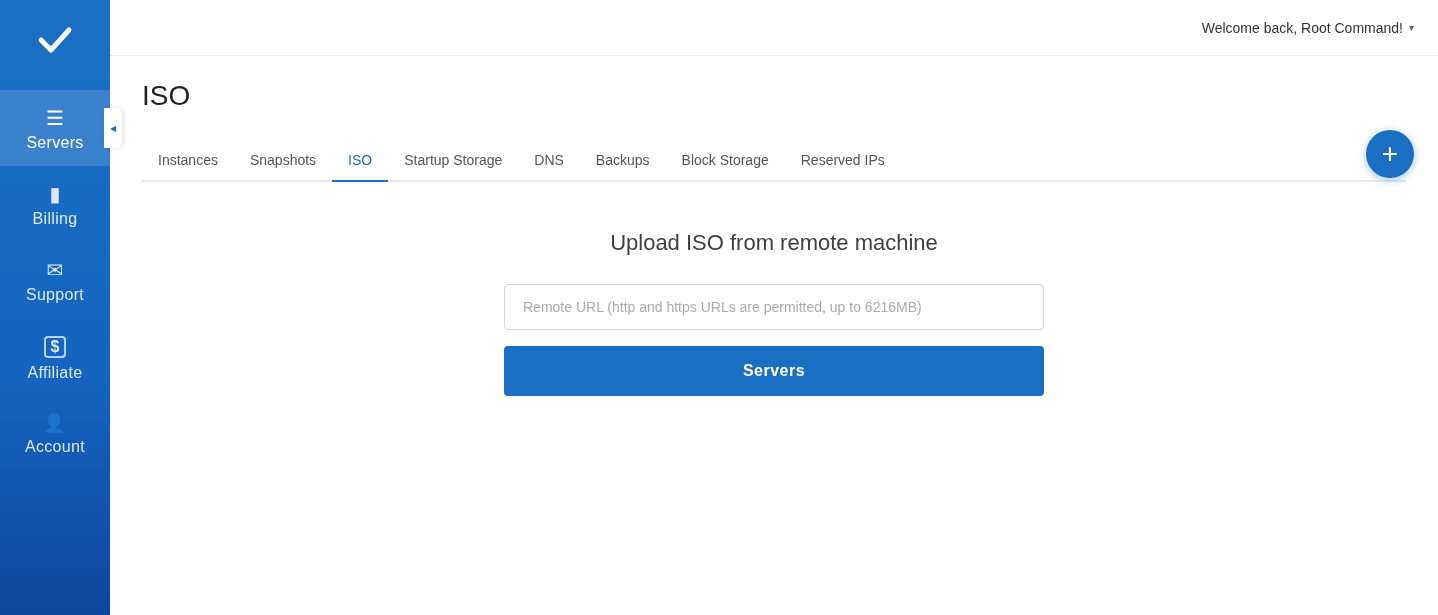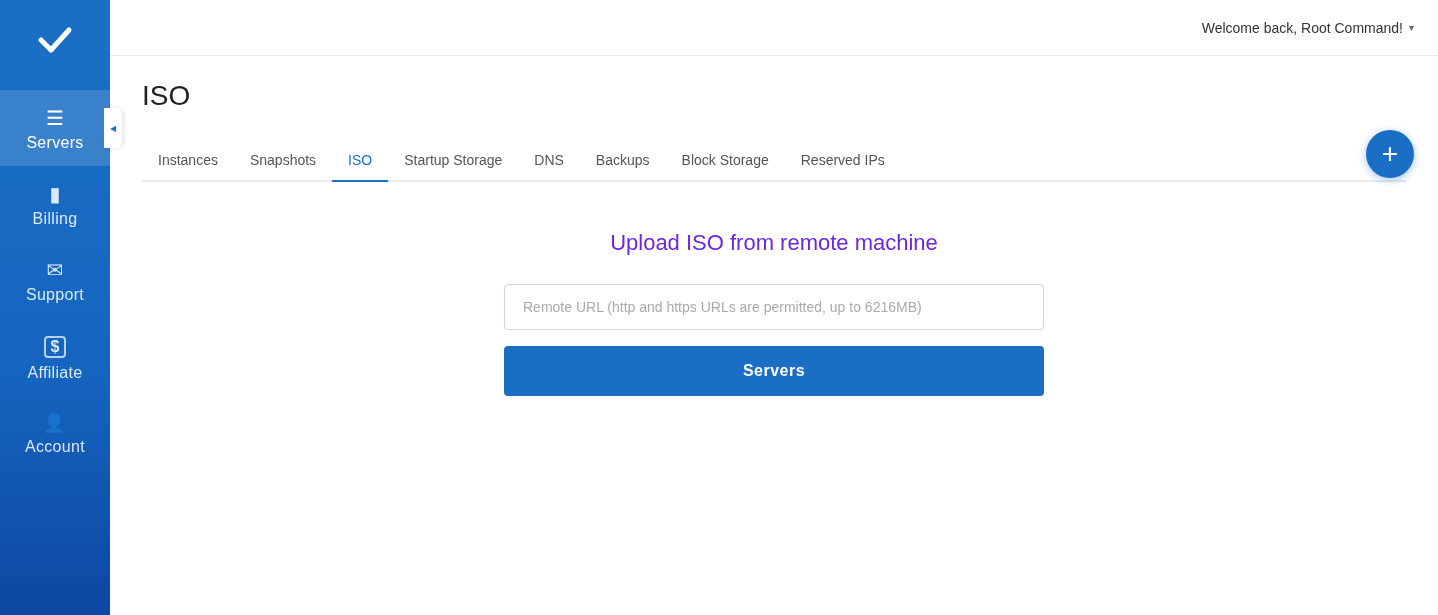--- a/index.html
+++ b/index.html
@@ -183,21 +183,21 @@
     .upload-section {
       max-width: 540px;
       margin: 48px auto 0;
       display: flex;
       flex-direction: column;
       align-items: center;
     }
     .upload-title {
       font-size: 22px;
       font-weight: 400;
-      color: #6d28d9;
+      color: #404040;
       margin-bottom: 28px;
       text-align: center;
     }
     .url-input {
       width: 100%;
       padding: 14px 18px;
       border: 1px solid #d0d4dc;
       border-radius: 4px;
       font-size: 14px;
       color: #0369a1;

